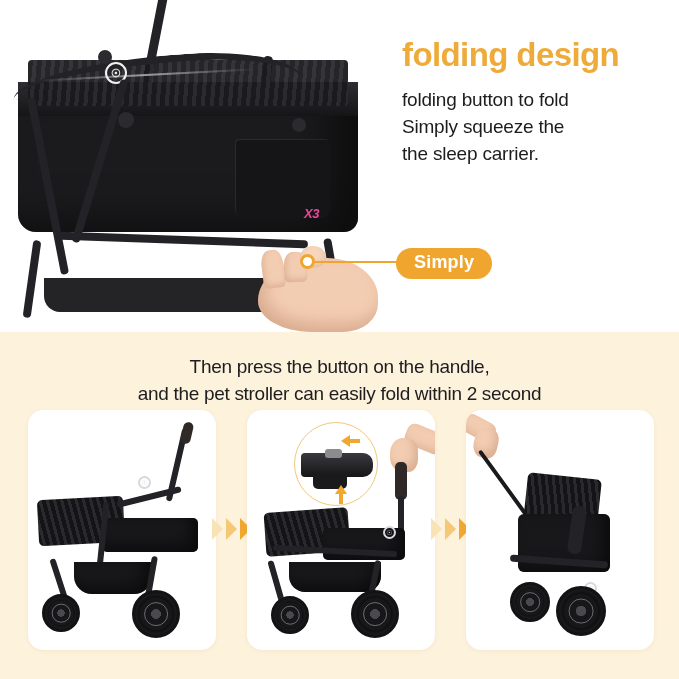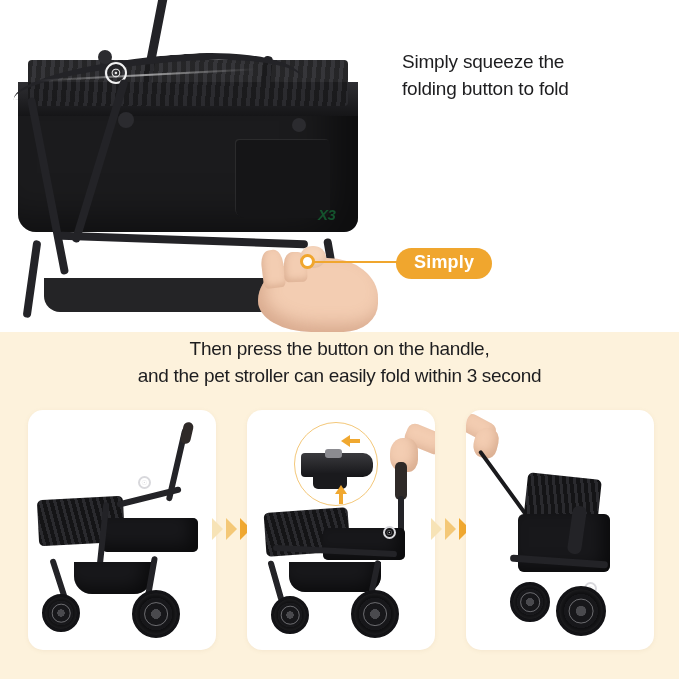--- a/index.html
+++ b/index.html
@@ -49,22 +49,22 @@
     background:linear-gradient(90deg,rgba(255,255,255,0),rgba(255,255,255,.55),rgba(255,255,255,0));
     transform:rotate(-3deg);
   }
   .logo-badge {
     position:absolute; left:105px; top:62px; width:22px; height:22px;
     border:2px solid #f2f2f2; border-radius:50%;
     display:flex; align-items:center; justify-content:center;
     color:#f2f2f2; font-size:11px; font-weight:bold;
   }
   .x3-logo {
-    position:absolute; left:318px; top:206px;
-    color:#14532d; font-size:15px; font-weight:bold;
+    position:absolute; left:304px; top:206px;
+    color:#ec4899; font-size:13px; font-weight:bold;
     font-style:italic; letter-spacing:-.5px;
   }
   .bar-tube {
     position:absolute; background:#232327; border-radius:4px;
   }
   .tube-a { left:150px; top:-6px; width:9px; height:96px; transform:rotate(11deg); }
   .tube-b { left:96px; top:76px; width:8px; height:170px; transform:rotate(17deg); }
   .tube-c { left:44px; top:96px; width:8px; height:180px; transform:rotate(-11deg); }
   .tube-d { left:262px; top:56px; width:9px; height:40px; transform:rotate(6deg); }
   .tube-e { left:58px; top:236px; width:250px; height:8px; transform:rotate(2deg); }
@@ -127,21 +127,21 @@
     margin-top:13px; color:#1d1d1f; font-size:19px;
     line-height:1.42; letter-spacing:-.2px;
   }
 
   
   .lower {
     position:absolute; left:0; top:332px; width:679px; height:347px;
     background:#fdf2dc;
   }
   .caption {
-    margin-top:4px; text-align:center; color:#1d1d1f;
+    margin-top:22px; text-align:center; color:#1d1d1f;
     font-size:19px; line-height:1.42; letter-spacing:-.3px;
   }
 
   .panels {
     position:absolute; left:0; top:78px; width:679px; height:240px;
   }
   .card {
     position:absolute; top:0; width:188px; height:240px;
     background:#ffffff; border-radius:15px;
     box-shadow:0 1px 4px rgba(170,140,90,.10);
@@ -285,33 +285,35 @@
       <div class="thumb"></div>
 
       <div class="pinch-marker"></div>
       <div class="pinch-line"></div>
     </div>
 
     <div class="pinch-badge">Simply</div>
 
     <div class="hero-copy">
       <div class="headline">
+        <div>folding design</div>
       </div>
       <div class="subcopy">
+        <div>folding button to fold</div>
         <div>Simply squeeze the</div>
-        <div>folding button to fold</div>
+        <div>the sleep carrier.</div>
       </div>
     </div>
   </section>
 
   <section class="lower">
 
     <div class="caption">
       <div>Then press the button on the handle,</div>
-      <div>and the pet stroller can easily fold within 3 second</div>
+      <div>and the pet stroller can easily fold within 2 second</div>
     </div>
 
     <div class="panels">
 
       <div class="card card1">
         <div class="canopy-pleats" style="left:10px; top:88px; width:86px; height:46px; transform:rotate(-3deg);"></div>
         <div class="seat-block" style="left:74px; top:108px; width:96px; height:34px;"></div>
         <div class="handle-bar" style="left:146px; top:18px; width:6px; height:74px; transform:rotate(13deg);"></div>
         <div class="handle-grip" style="left:154px; top:12px; width:10px; height:22px; transform:rotate(13deg);"></div>
         <div class="handle-bar" style="left:88px; top:84px; width:66px; height:6px; transform:rotate(-14deg);"></div>

